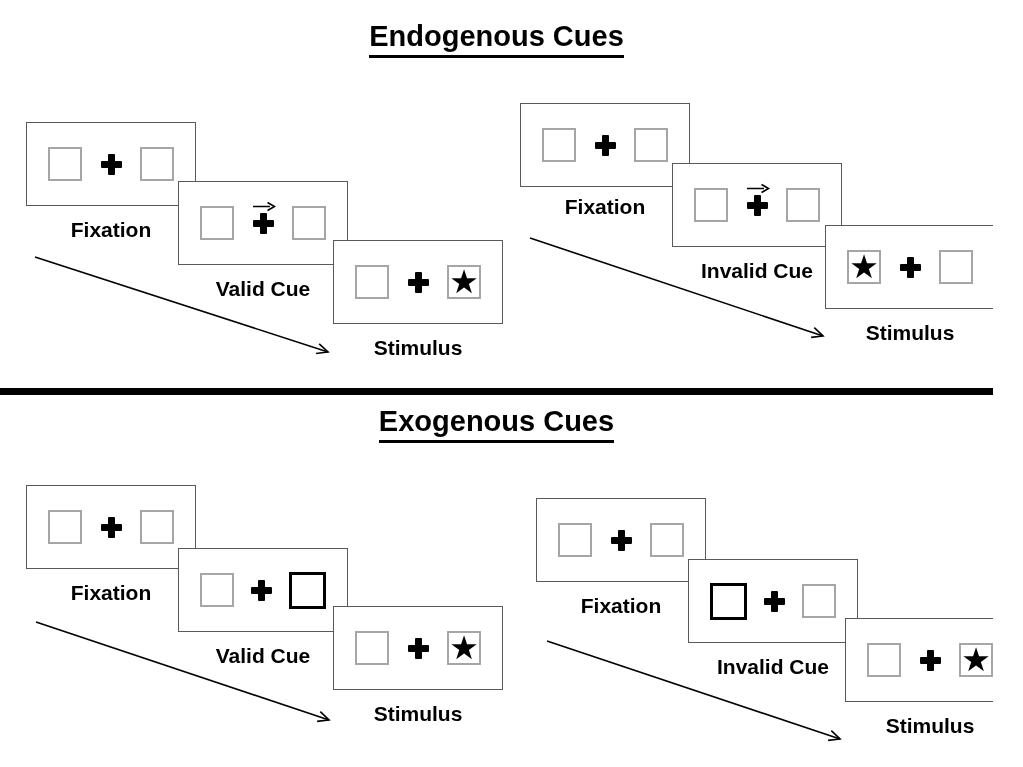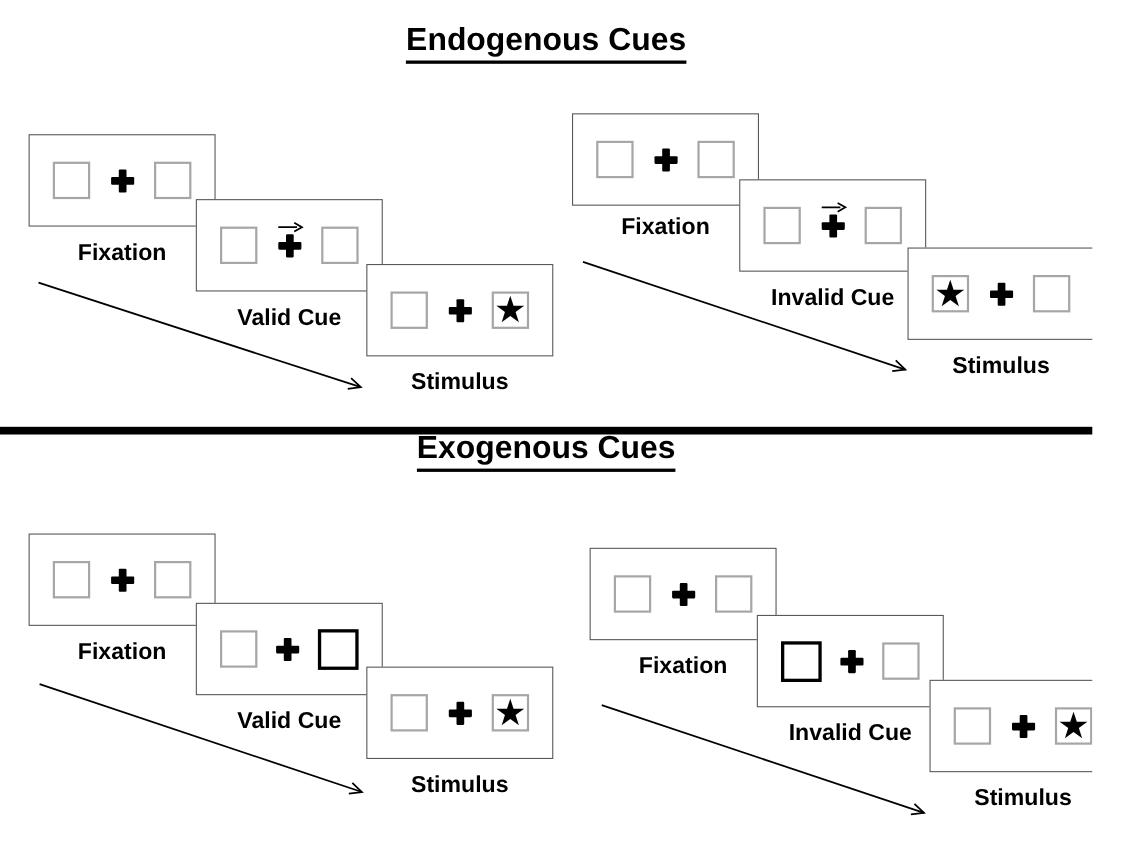--- a/index.html
+++ b/index.html
@@ -162,21 +162,21 @@
     </span>
     <span class="center">
       <span class="plus"></span>
     </span>
     <span class="sq"></span>
   </div>
   <div class="plabel" style="left:825px;top:321px">Stimulus</div>
 
   <div class="divider"></div>
 
-  <div class="section-title" style="top:391px">
+  <div class="section-title" style="top:405px">
     <span class="title-text">Exogenous Cues</span>
   </div>
 
   <svg class="time-arrow" style="left:31px;top:617px" width="310" height="115">
     <line x1="5" y1="5" x2="298" y2="103" stroke="#000" stroke-width="1.6"></line>
     <polyline points="289.3,94.7 298,103 286.1,104.4" fill="none" stroke="#000" stroke-width="1.6"></polyline>
   </svg>
 
   <div class="panel" style="left:26px;top:485px;z-index:1">
     <span class="sq"></span>

